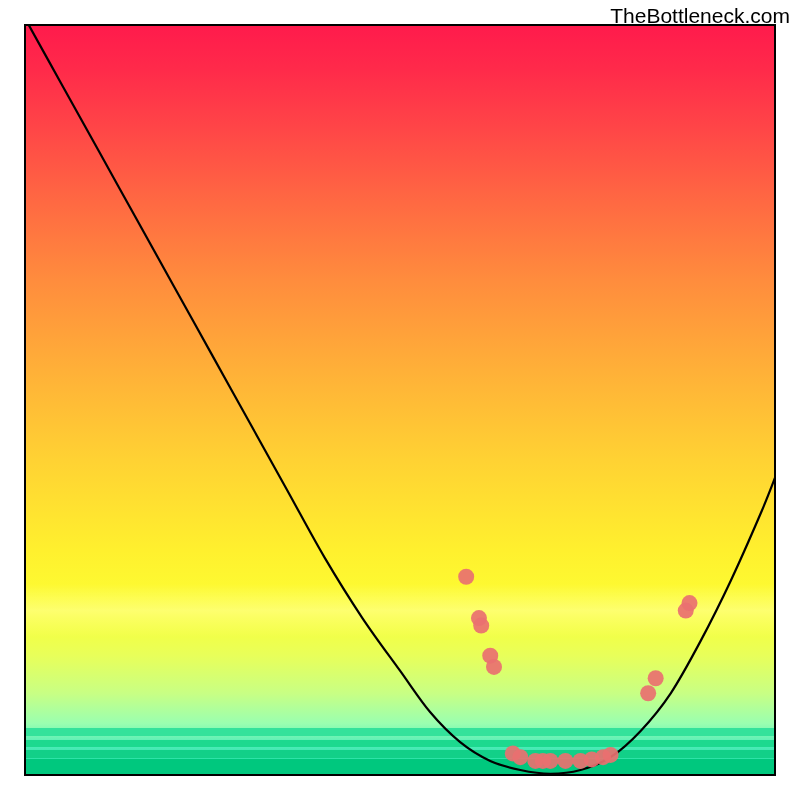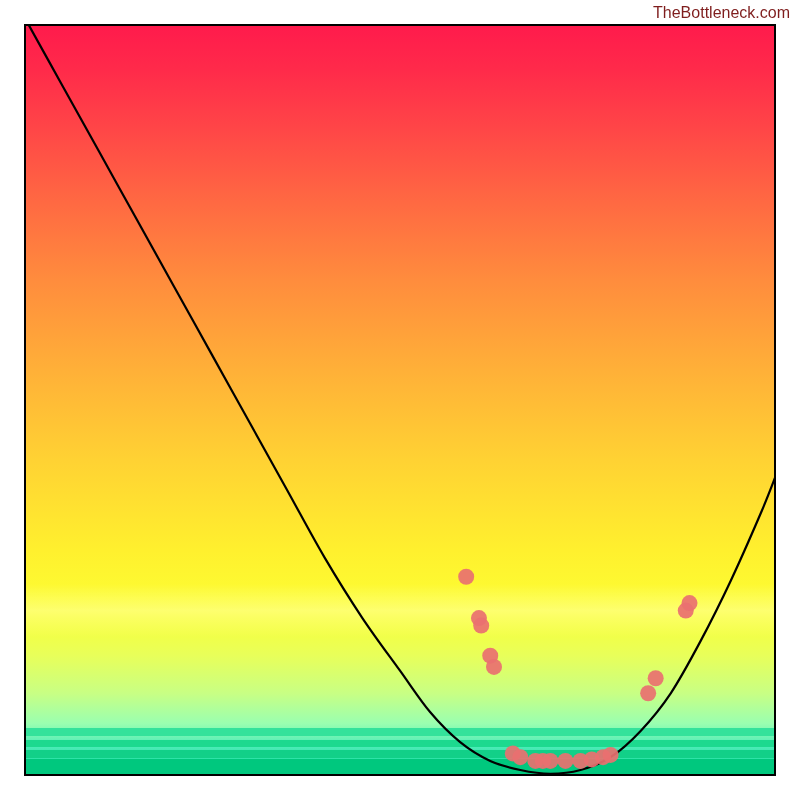--- a/index.html
+++ b/index.html
@@ -8,22 +8,22 @@
     height: 800px;
     background: #fff;
     position: relative;
     font-family: Arial, sans-serif;
     overflow: hidden;
   }
   .watermark {
     position: absolute;
     top: 4px;
     right: 10px;
-    color: #7f1d1d;
-    font-size: 16px;
+    color: #000000;
+    font-size: 21px;
     font-weight: 500;
     z-index: 10;
   }
   .plot-area {
     position: absolute;
     left: 24px;
     top: 24px;
     width: 752px;
     height: 752px;
   }

